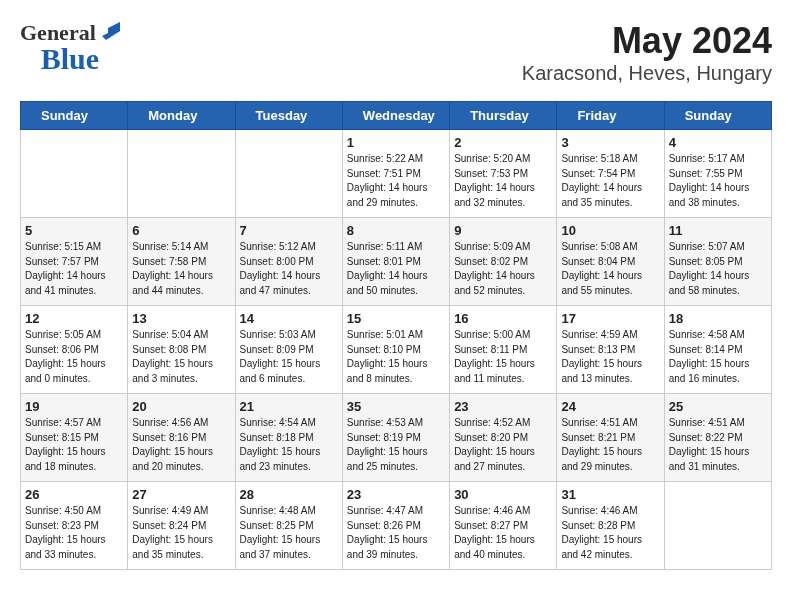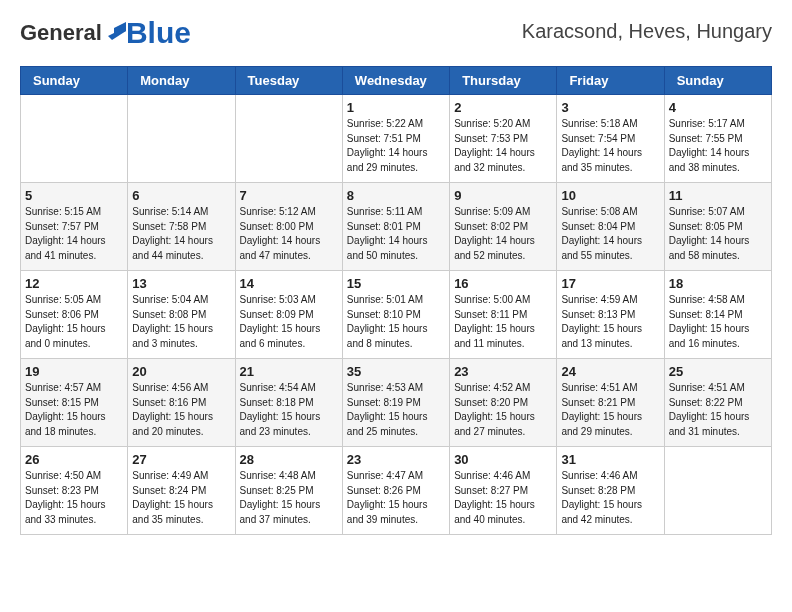--- a/index.html
+++ b/index.html
@@ -11,22 +11,23 @@
       padding: 20px;
     }
     .header {
       display: flex;
       justify-content: space-between;
       align-items: flex-start;
       margin-bottom: 16px;
     }
     .logo {
       display: flex;
-      flex-direction: row;
-      align-items: flex-start;
+      flex-direction: column;
+      align-items: center;
+      font-family: Liberation Serif, serif;
     }
     .title-block {
       text-align: right;
     }
     .title-block h1 {
       font-size: 36px;
       font-weight: bold;
       color: #222;
     }
     .title-block h2 {
@@ -37,21 +38,21 @@
     table {
       width: 100%;
       border-collapse: collapse;
       table-layout: fixed;
     }
     thead tr th {
       background: #2563b0;
       color: #fff;
       font-size: 13px;
       font-weight: bold;
-      padding: 6px 12px;
+      padding: 6px 20px;
       text-align: left;
       border: 1px solid #1a4d9a;
     }
     tbody tr td {
       border: 1px solid #ccc;
       vertical-align: top;
       padding: 5px 4px;
       font-size: 10.5px;
       color: #222;
       background: #fff;
@@ -81,20 +82,21 @@
     <div style="display:flex;align-items:center;">
       <span style="font-size:22px;font-weight:bold;color:#333;">General</span>
       <svg width="22" height="18" viewBox="0 0 22 18" style="margin-left:2px;margin-top:-4px;">
         <polygon points="4,14 18,7 22,9 8,18" fill="#1a5fb4"></polygon>
         <polygon points="10,6 22,0 22,9 10,14" fill="#1a5fb4"></polygon>
       </svg>
     </div>
     <span style="font-size:30px;font-weight:bold;color:#1a5fb4;margin-top:-4px;">Blue</span>
   </div>
   <div class="title-block">
+    <h1>May 2024</h1>
     <h2>Karacsond, Heves, Hungary</h2>
   </div>
 </div>
 
 <table>
   <thead>
     <tr>
     <th>Sunday</th>
         <th>Monday</th>
         <th>Tuesday</th>

